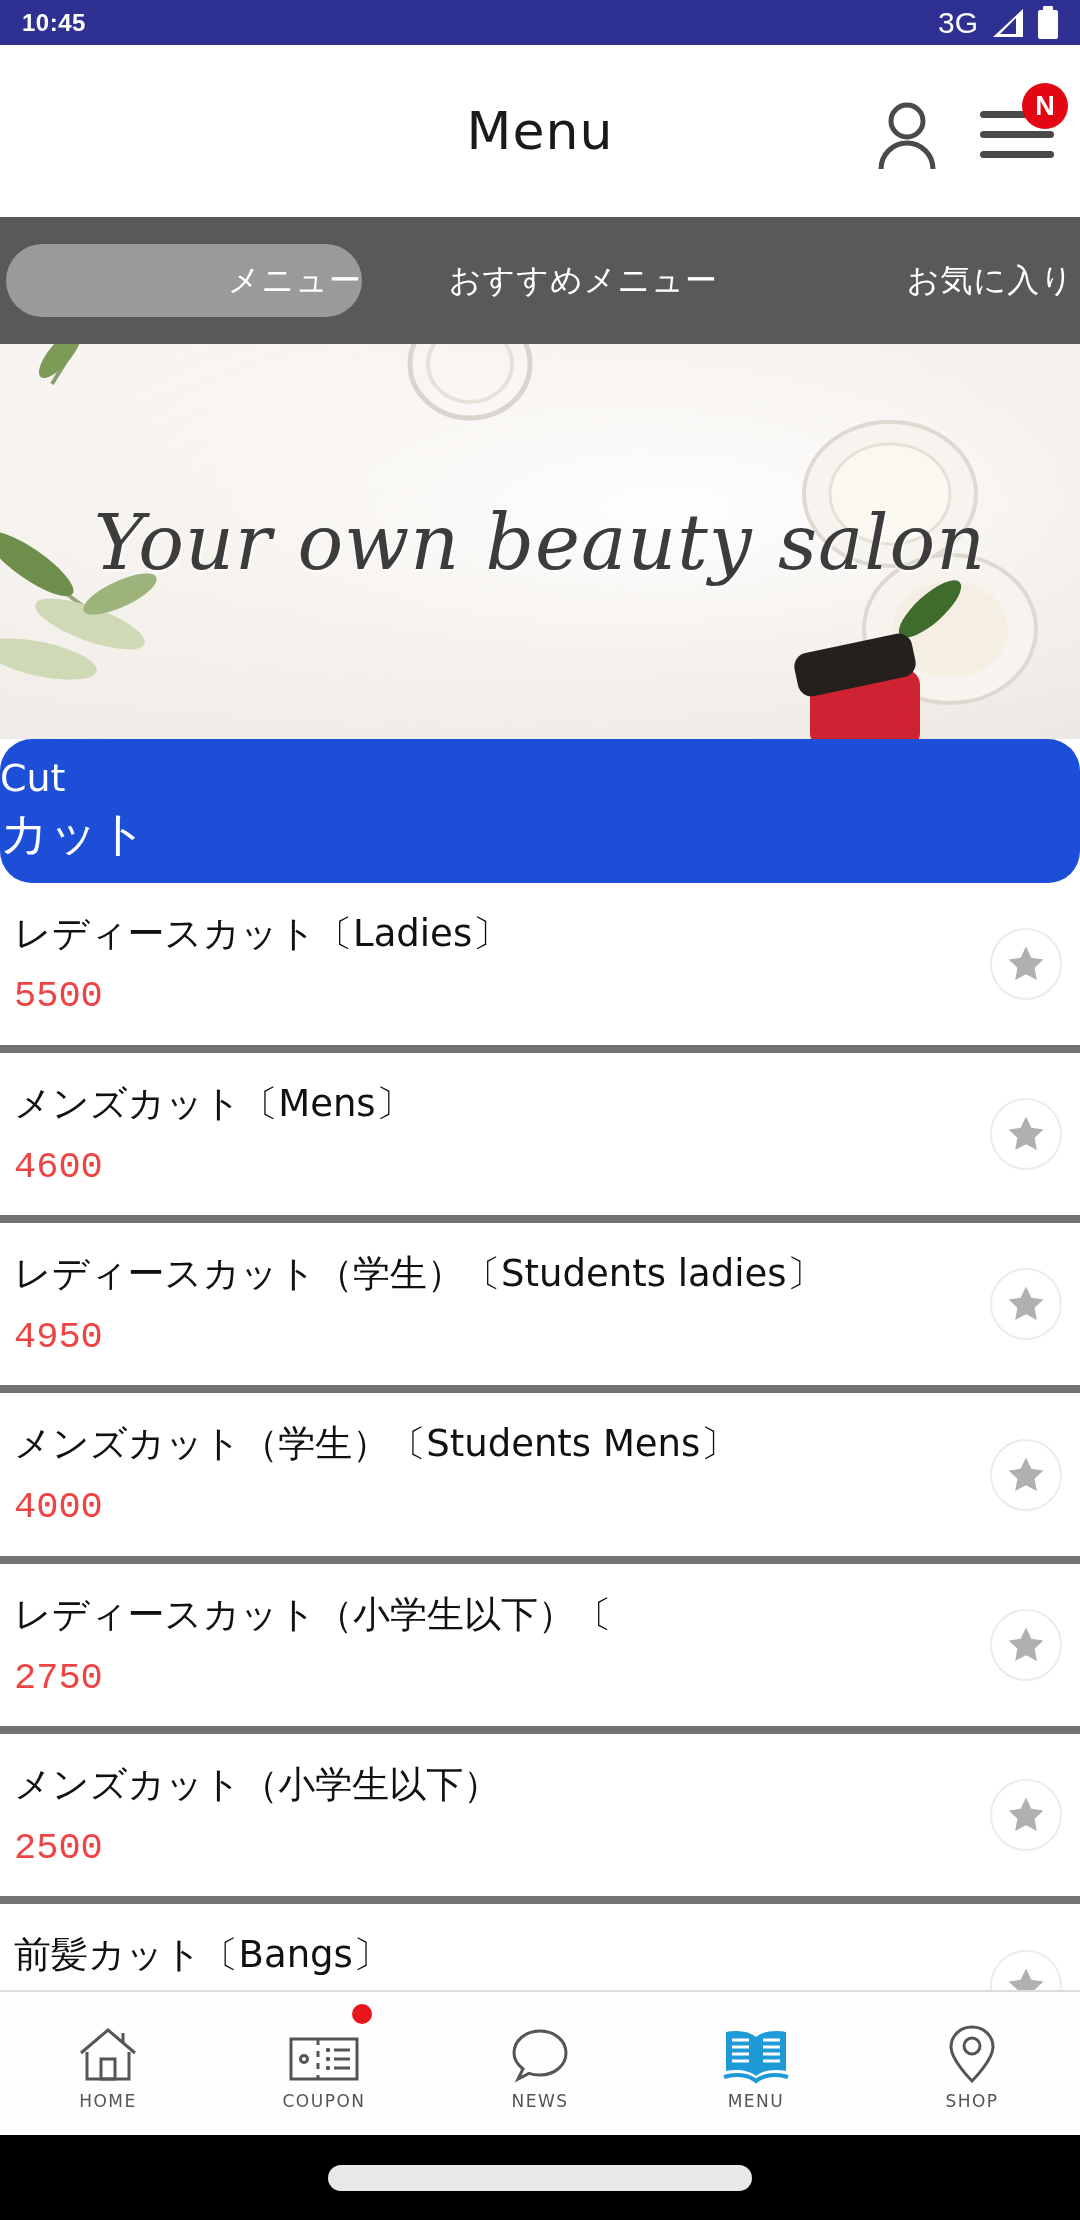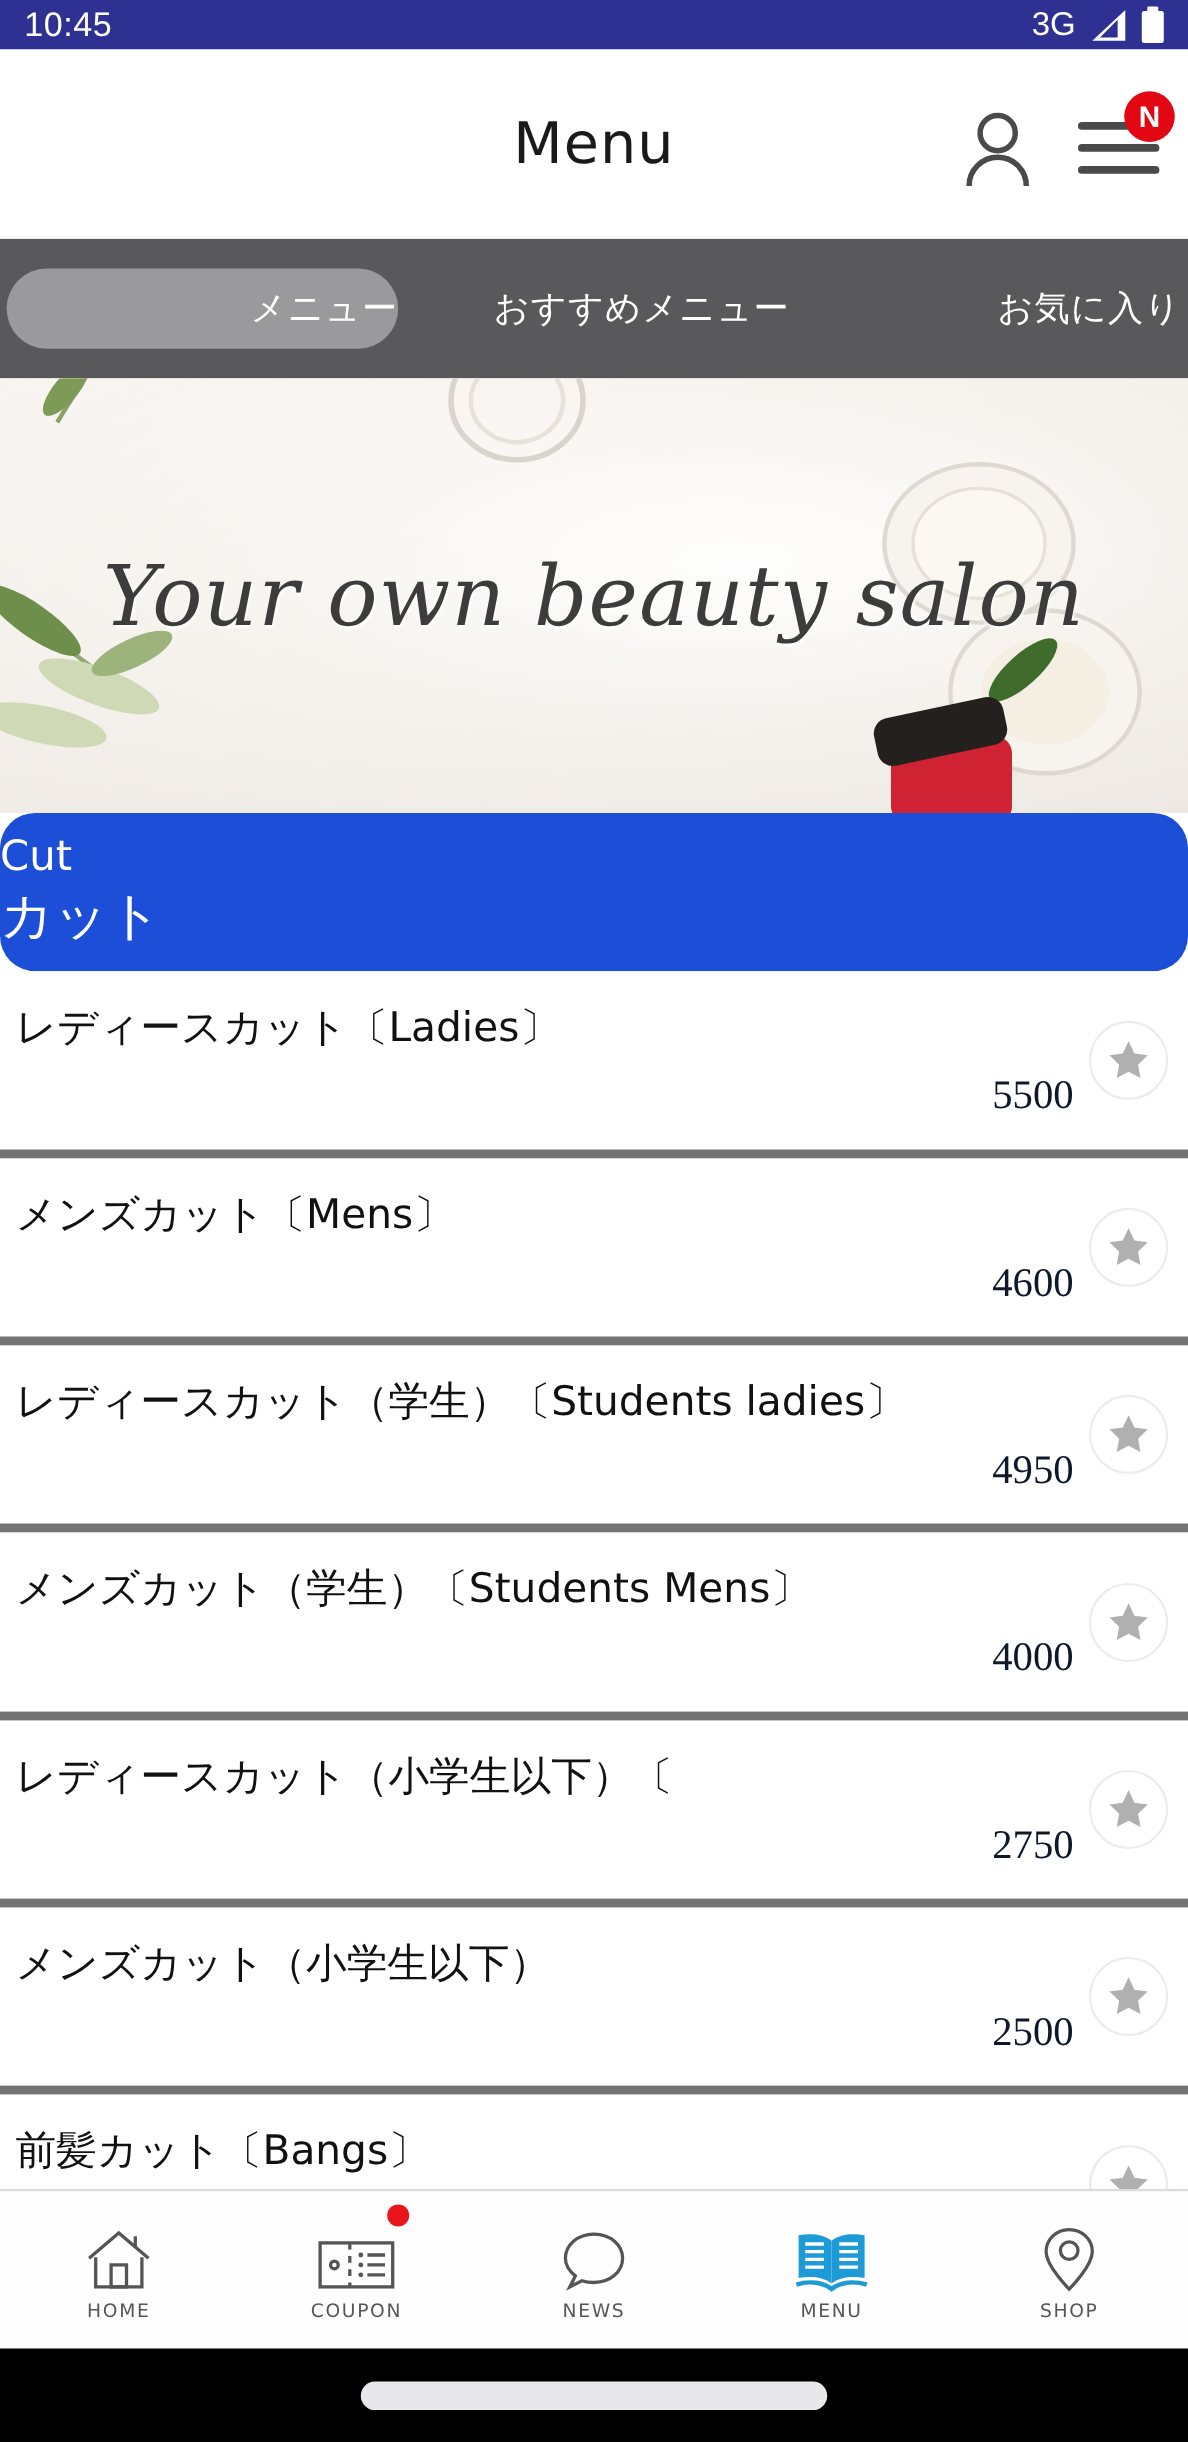--- a/index.html
+++ b/index.html
@@ -8,21 +8,21 @@
     font-family:"Liberation Sans", "DejaVu Sans", sans-serif;
     background:#ffffff; overflow:hidden;
   }
   #screen { position:relative; width:1080px; height:2220px; background:#fff; }
 
   
   .statusbar {
     height:45px; background:#2e3192; display:flex; align-items:center;
     justify-content:space-between; padding:0 22px; color:#fff;
   }
-  .status-time { font-size:31px; font-weight:400; letter-spacing:.5px; line-height:45px; }
+  .status-time { font-size:24px; font-weight:700; letter-spacing:.5px; line-height:45px; }
   .status-right { display:flex; align-items:center; gap:13px; }
   .net-label { font-size:30px; font-weight:400; }
   .sig { width:34px; height:32px; position:relative; }
   .sig svg { display:block; }
   .bat { width:20px; height:33px; position:relative; }
   .bat .cap { position:absolute; top:0; left:5px; width:10px; height:5px; background:#fff; border-radius:1px;}
   .bat .body { position:absolute; top:4px; left:0; width:20px; height:29px; background:#fff; border-radius:2px;}
 
   
   .appheader {
@@ -82,22 +82,22 @@
   .menu-row {
     display:flex; align-items:center; justify-content:space-between;
     border-bottom:8px solid #737373; padding:26px 18px 26px 14px; min-height:163px;
   }
   .row-text { flex:1; min-width:0; padding-right:14px; }
   .row-name {
     font-size:37px; color:#111; white-space:nowrap; overflow:hidden;
     font-family:"DejaVu Sans", sans-serif; line-height:1.35; letter-spacing:0px;
   }
   .row-price {
-    font-size:37px; color:#0f172a; margin-top:16px;
-    font-family:Liberation Serif, serif; line-height:1.2;text-align:right;
+    font-size:37px; color:#ef4444; margin-top:16px;
+    font-family:Liberation Mono, monospace; line-height:1.2;
   }
   .fav-btn {
     width:72px; height:72px; min-width:72px; border-radius:50%;
     border:2px solid #ececec; background:#fff;
     display:flex; align-items:center; justify-content:center;
   }
   .fav-btn svg { display:block; }
 
   
   .bottomnav {

